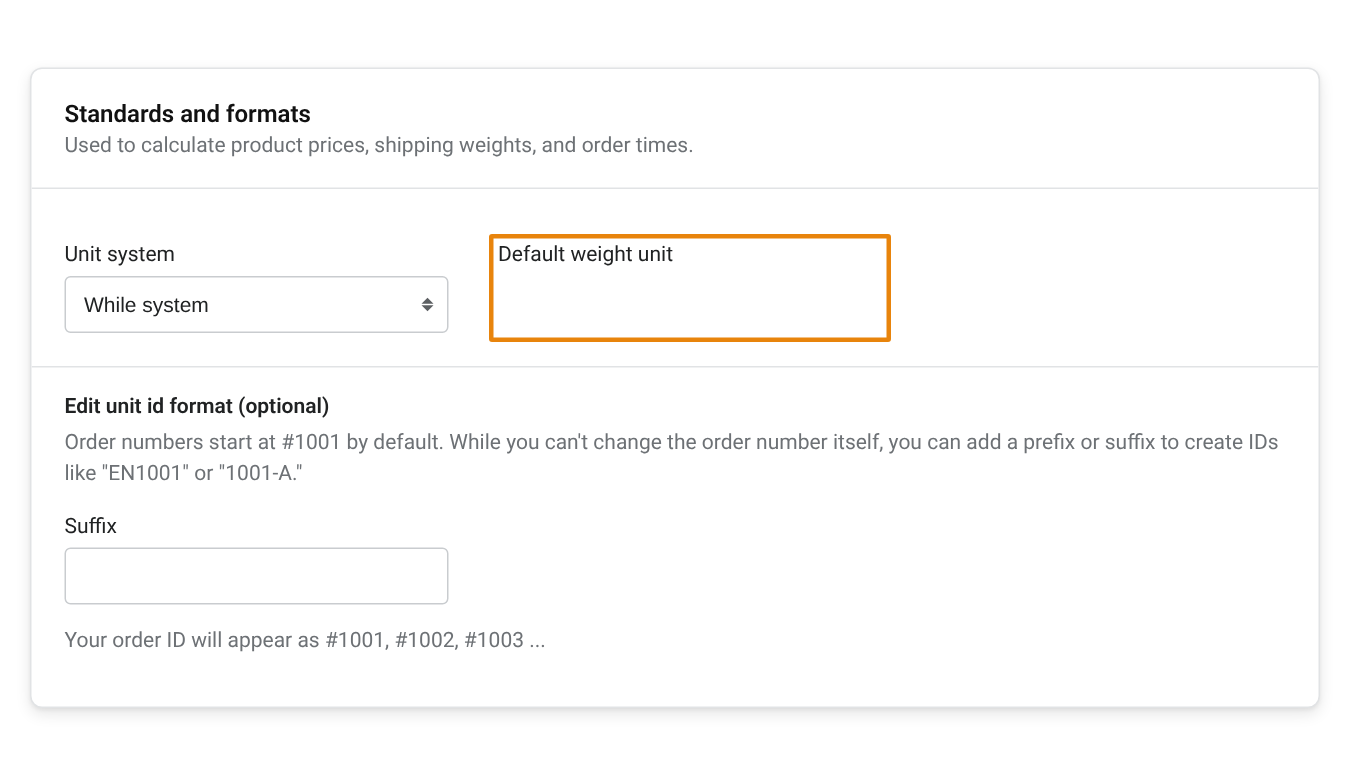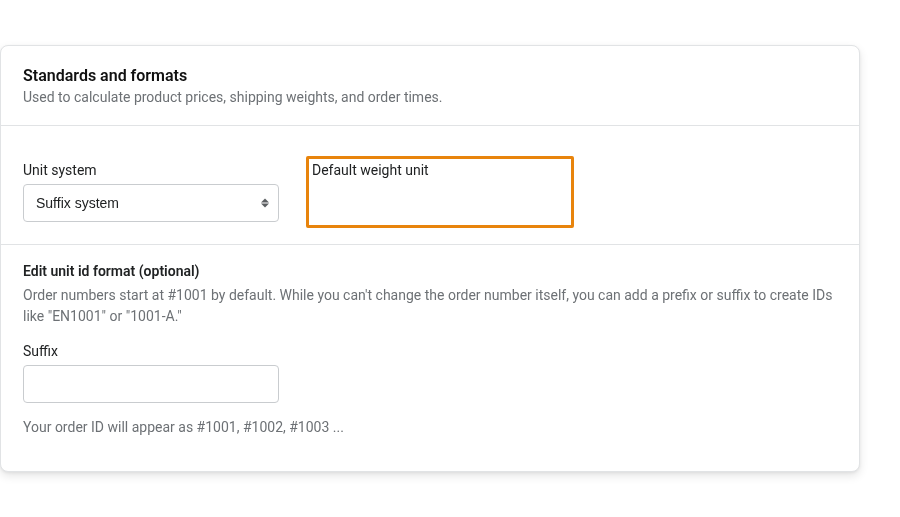--- a/index.html
+++ b/index.html
@@ -8,21 +8,21 @@
     font-family: -apple-system, BlinkMacSystemFont, "Segoe UI", Roboto, Helvetica, Arial, sans-serif;
     font-size: 14px;
     color: #202223;
     background: #fff;
   }
   .stage {
     width: 900px;
     height: 517px;
     display: flex;
     align-items: center;
-    justify-content: flex-start;
+    justify-content: center;
     background: #fff;
   }
   .card {
     width: 860px;
     background: #fff;
     border: 1px solid #e1e3e5;
     border-radius: 8px;
     box-shadow: 0 4px 10px rgba(0,0,0,0.10), 0 1px 3px rgba(0,0,0,0.06);
     overflow: hidden;
   }
@@ -147,21 +147,21 @@
 
     <div class="section-divider"></div>
 
     <div class="section-body">
 
 
       <div class="row-2col">
         <div class="col">
           <label class="field-label">Unit system</label>
           <div class="select-wrap">
-            <button type="button" class="select-control">Suffix system</button>
+            <button type="button" class="select-control">While system</button>
             <span class="select-chevrons">
               <span class="chev chev-up"></span>
               <span class="chev chev-down"></span>
             </span>
           </div>
         </div>
 
         <div class="col">
           <span class="highlight-box"></span>
           <label class="field-label">Default weight unit</label>

